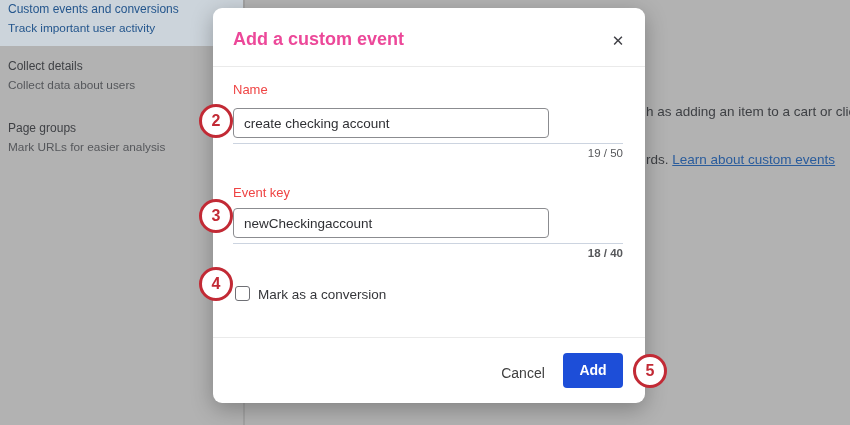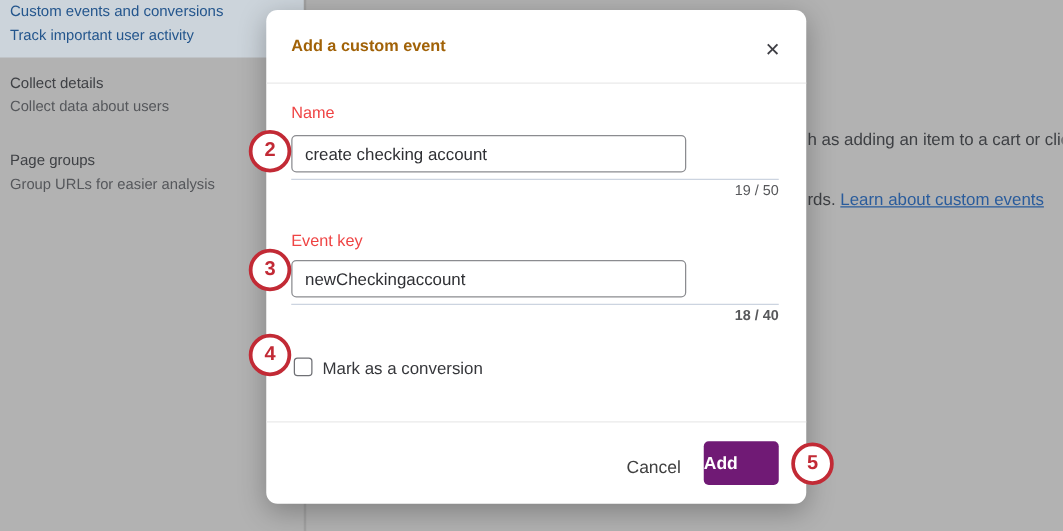--- a/index.html
+++ b/index.html
@@ -24,21 +24,21 @@
   .bg-line1 { left:646px; top:104px; }
   .bg-dot   { left:642px; top:130px; }
   .bg-line3 { left:646px; top:152px; }
   .bg-link  { color:#2a5c9c; text-decoration:underline; }
   
   .modal {
     position:absolute; left:213px; top:8px; width:432px; height:395px;
     background:#ffffff; border-radius:9px; z-index:10;
     box-shadow:0 6px 22px rgba(0,0,0,0.28);
   }
-  .modal-title { position:absolute; left:20px; top:21px; font-size:13px; font-weight:bold; color:#a16207; }
+  .modal-title { position:absolute; left:20px; top:21px; font-size:18px; font-weight:bold; color:#ec4899; }
   .modal-close {
     position:absolute; left:394px; top:22px; width:22px; height:22px;
     font-size:15px; color:#3f3f45; text-align:center; line-height:22px; cursor:pointer;
   }
   .hr { position:absolute; left:0; width:432px; height:1px; background:#eaeaea; }
   .hr-header { top:58px; }
   .hr-footer { top:329px; }
   .field-label { position:absolute; left:20px; font-size:13px; color:#ef4444; }
   .lbl-name { top:74px; }
   .lbl-key  { top:177px; }
@@ -60,22 +60,22 @@
     position:absolute; left:22px; top:278px; width:15px; height:15px;
     border:1.5px solid #6f7075; border-radius:3px; background:#fff; cursor:pointer;
   }
   .checkbox-label { position:absolute; left:45px; top:279px; font-size:13.5px; color:#36373b; }
   .cancel-btn {
     position:absolute; left:280px; top:353px; width:60px; height:24px;
     font-size:14px; color:#404040; text-align:center; line-height:24px; cursor:pointer;
   }
   .add-btn {
     position:absolute; left:350px; top:345px; width:60px; height:35px;
-    background:#701a75; border:none; border-radius:4px; cursor:pointer;
-    color:#ffffff; font-size:14px; font-weight:bold; line-height:35px; 
+    background:#1d4ed8; border:none; border-radius:4px; cursor:pointer;
+    color:#ffffff; font-size:14px; font-weight:bold; line-height:35px; text-align:center;
     font-family:"Liberation Sans", sans-serif;
   }
   
   .badge {
     position:absolute; width:34px; height:34px; border-radius:50%;
     background:#ffffff; border:3px solid #c22a35; z-index:20;
     color:#c22a35; font-size:16px; font-weight:600;
     display:flex; align-items:center; justify-content:center;
   }
   .badge-2 { left:199px; top:104px; }
@@ -89,21 +89,21 @@
 <div class="sidebar-highlight"></div>
 <div class="sidebar-divider"></div>
 
 <div class="sb-title sb-blue t0">Custom events and conversions</div>
 <div class="sb-sub   sb-blue s0">Track important user activity</div>
 
 <div class="sb-title sb-dark t1">Collect details</div>
 <div class="sb-sub   sb-gray s1">Collect data about users</div>
 
 <div class="sb-title sb-dark t2">Page groups</div>
-<div class="sb-sub   sb-gray s2">Group URLs for easier analysis</div>
+<div class="sb-sub   sb-gray s2">Mark URLs for easier analysis</div>
 
 <div class="bg-line bg-line1">h as adding an item to a cart or clicki</div>
 <div class="bg-line bg-dot">.</div>
 <div class="bg-line bg-line3"><span>rds. </span><span class="bg-link">Learn about custom events</span></div>
 
 <div class="modal">
   <div class="modal-title">Add a custom event</div>
   <div class="modal-close">✕</div>
   <div class="hr hr-header"></div>
 

